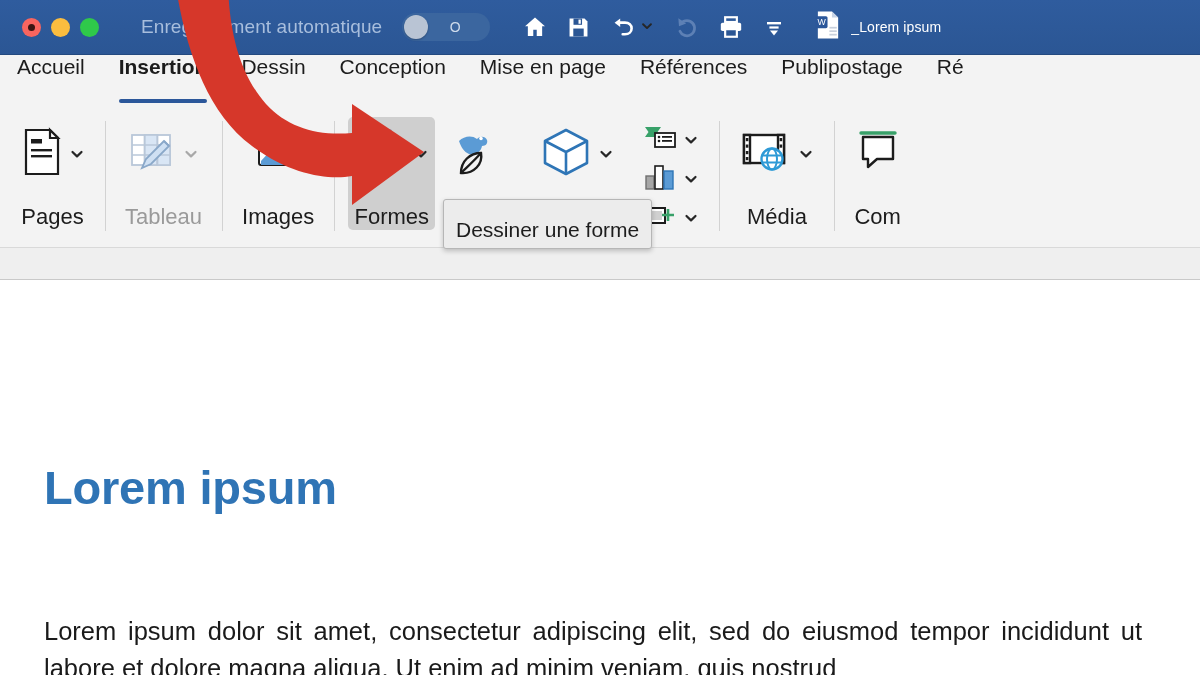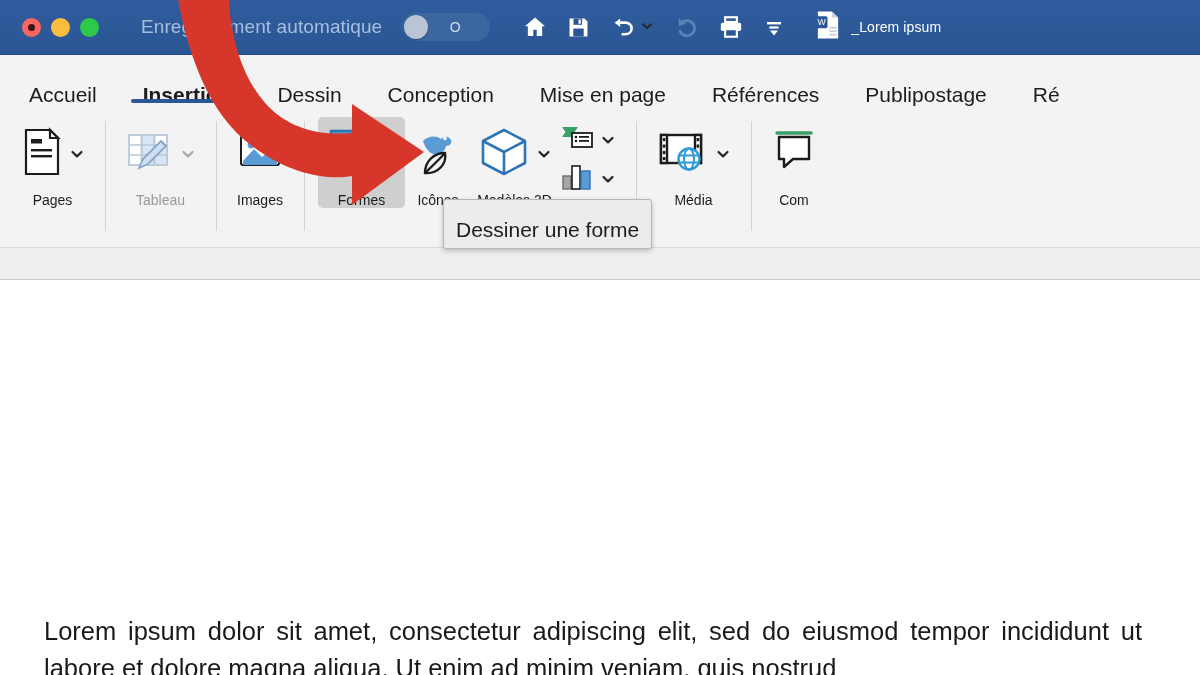--- a/index.html
+++ b/index.html
@@ -62,23 +62,23 @@
   }
 
   
   .tabsbar {
     position: absolute; left: 0; top: 55px; width: 1200px; height: 54px;
     background: #f3f3f3;
     display: flex; align-items: center;
   }
   .tab {
     font-size: 21px; color: #1c1c1c;
-    padding: 0 0 2px 12px; margin-right: 0;
+    padding: 0 0 2px 0; margin-right: 0;
     position: relative; white-space: nowrap;
-    height: 100%; display: flex; align-items: flex-end;
+    height: 100%; display: flex; align-items: flex-start;
   }
   .tab .lbl { padding: 0 17px; }
   .tab.active .lbl { font-weight: bold; }
   .tab.active .underline {
     position: absolute; left: 17px; right: 17px; bottom: 6px;
     height: 4px; background: #2b579a; border-radius: 2px;
   }
 
   
   .ribbon {
@@ -96,21 +96,21 @@
     content: ""; position: absolute; left: 0; top: 12px; bottom: 16px;
     width: 1px; background: #d2d2d2;
   }
   .cmd {
     display: flex; flex-direction: column; align-items: center;
     padding: 4px 6px 0 6px; border-radius: 5px;
     min-width: 56px;
   }
   .cmd.hover { background: #cfcfcf; }
   .cmd .iconrow { display: flex; align-items: center; gap: 5px; height: 66px; }
-  .cmd .lbl { font-size: 14px; color: #1c1c1c; margin-top: 5px; white-space: nowrap; }
+  .cmd .lbl { font-size: 22px; color: #1c1c1c; margin-top: 17px; white-space: nowrap; }
   .cmd.disabled .lbl { color: #9a9a9a; }
   .chev { width: 16px; height: 16px; flex: none; }
   .chev path { stroke: #262626; stroke-width: 2.2; fill: none;
                stroke-linecap: round; stroke-linejoin: round; }
   .chev.dim path { stroke: #a8a8a8; }
 
   .stack {
     display: flex; flex-direction: column; justify-content: center;
     gap: 2px; padding: 4px 6px 0 2px;
   }
@@ -487,20 +487,21 @@
         <div class="lbl">Com</div>
       </div>
     </div>
   </div>
 
   <div class="tooltip">Dessiner une forme</div>
 
   <div class="ruler"></div>
 
   <div class="page">
+    <div class="doc-h1">Lorem ipsum</div>
     <div class="doc-body">Lorem ipsum dolor sit amet, consectetur adipiscing elit, sed do eiusmod tempor incididunt ut labore et dolore magna aliqua. Ut enim ad minim veniam, quis nostrud</div>
   </div>
 
   <svg class="arrow-svg" viewBox="0 0 1200 675">
     <path d="M176 -12
              C 186 48, 206 112, 252 146
              C 292 176, 330 180, 352 176
              L 352 205
              L 424 152
              L 352 104

